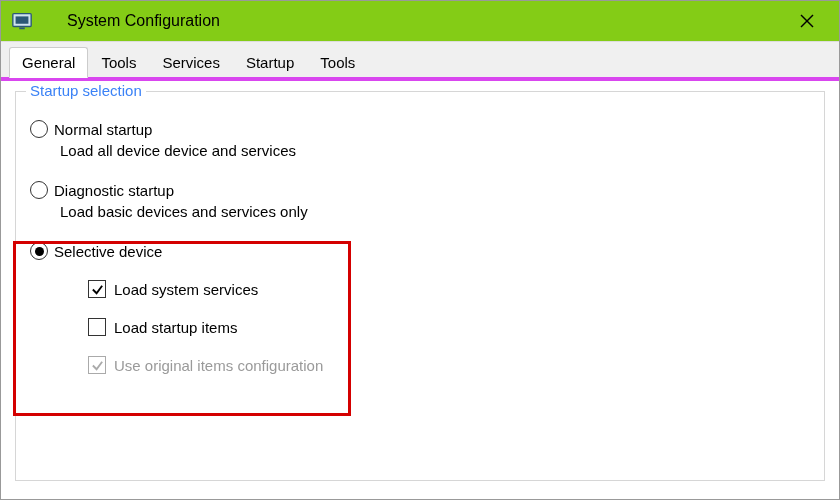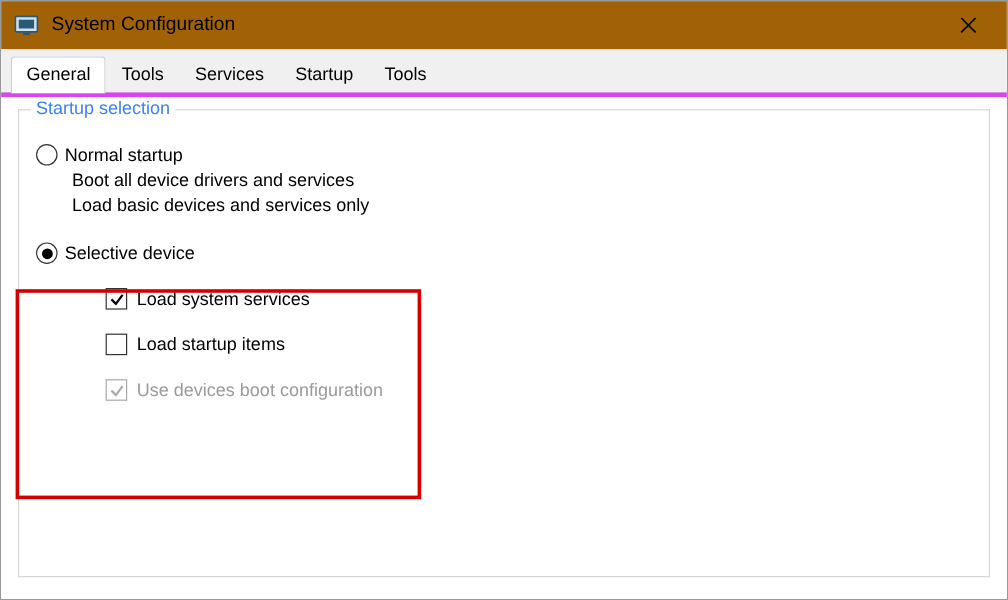--- a/index.html
+++ b/index.html
@@ -17,21 +17,22 @@
       border: 1px solid #999;
       background: #fff;
       display: flex;
       flex-direction: column;
     }
     .titlebar {
       display: flex;
       align-items: center;
       padding: 5px 10px;
       height: 40px;
-      background: #a16207;
+      background: #84cc16;
+      gap: 24px;
     }
     .titlebar .app-icon {
       width: 22px;
       height: 22px;
       margin-right: 10px;
       display: inline-flex;
       align-items: center;
       justify-content: center;
     }
     .titlebar .title {
@@ -181,22 +182,26 @@
   </div>
 
   <div class="content">
     <div class="groupbox">
       <div class="groupbox-title">Startup selection</div>
 
       <div class="option-row">
         <span class="radio"></span>
         <span>Normal startup</span>
       </div>
-      <div class="option-desc">Boot all device drivers and services</div>
-
+      <div class="option-desc">Load all device device and services</div>
+
+      <div class="option-row" style="margin-top:22px">
+        <span class="radio"></span>
+        <span>Diagnostic startup</span>
+      </div>
       <div class="option-desc">Load basic devices and services only</div>
 
       <div class="option-row" style="margin-top:22px">
         <span class="radio checked"></span>
         <span>Selective device</span>
       </div>
 
       <div class="sub-option">
         <span class="checkbox">
           <svg viewBox="0 0 14 14">
@@ -210,20 +215,20 @@
         <span class="checkbox"></span>
         <span>Load startup items</span>
       </div>
 
       <div class="sub-option disabled">
         <span class="checkbox disabled">
           <svg viewBox="0 0 14 14">
               <polyline points="2,7 6,11 12,3" fill="none" stroke="#aaa" stroke-width="2"></polyline>
             </svg>
         </span>
-        <span>Use devices boot configuration</span>
+        <span>Use original items configuration</span>
       </div>
 
     </div>
   </div>
 
   <div class="highlight"></div>
 </div>
 
 </body></html>

